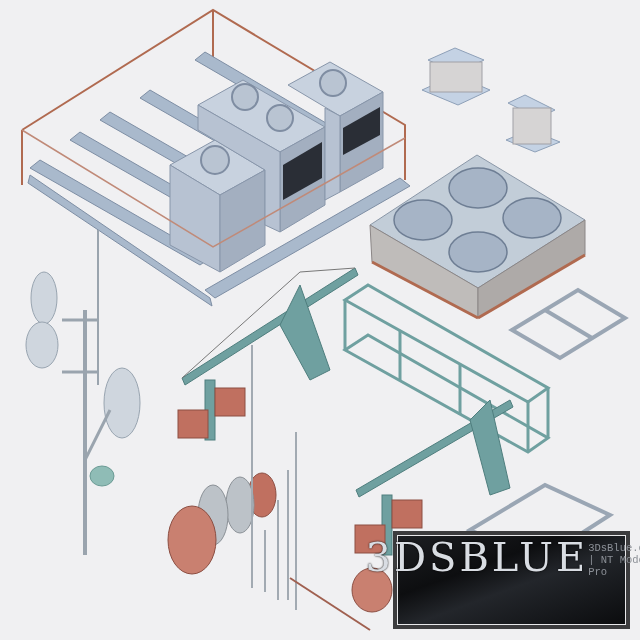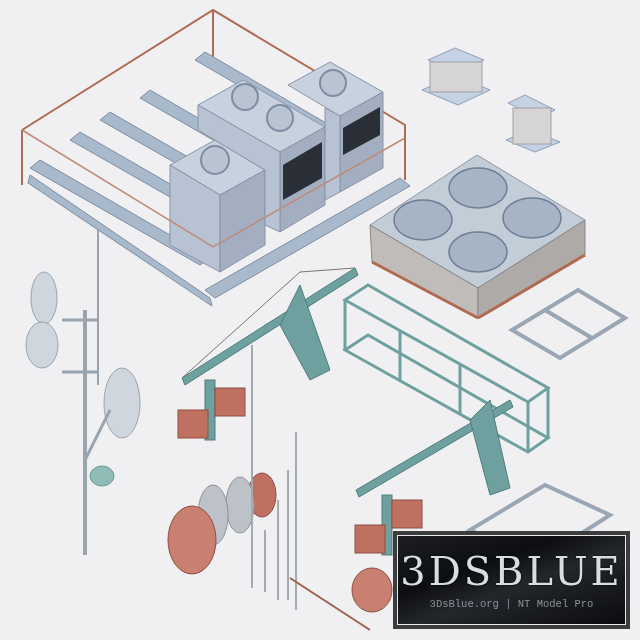--- a/index.html
+++ b/index.html
@@ -1,20 +1,20 @@
 <!DOCTYPE html>
 <html><head>
 <meta charset="utf-8">
 <style>
   html,body{margin:0;padding:0;}
   body{width:640px;height:640px;background:#f0f0f2;overflow:hidden;position:relative;font-family:"DejaVu Sans",sans-serif;}
   #scene{position:absolute;left:0;top:0;width:640px;height:640px;}
   .wm-outer{position:absolute;left:393px;top:531px;width:237px;height:98px;background:#3c3c3e;box-sizing:border-box;padding:4px;}
   .wm-mid{width:100%;height:100%;background:#e8e8ea;box-sizing:border-box;padding:1px;}
-  .wm-inner{width:100%;height:100%;background:linear-gradient(160deg,#1c1e22 0%,#0d0e10 35%,#23262b 55%,#0b0c0e 100%);position:relative;display:flex;flex-direction:column;align-items:center;justify-content:center;}
+  .wm-inner{width:100%;height:100%;background:linear-gradient(160deg,#1c1e22 0%,#0d0e10 35%,#23262b 55%,#0b0c0e 100%);position:relative;display:flex;flex-direction:row;align-items:flex-start;justify-content:center;}
   .wm-title{font-family:"DejaVu Serif",serif;font-size:40px;letter-spacing:3px;color:#d9dde3;font-weight:normal;line-height:42px;text-shadow:0 0 2px #000;}
   .wm-sub{font-family:Liberation Mono, monospace;font-size:10.5px;color:#8c9097;margin-top:6px;}
 </style>
 </head>
 <body>
 
 <svg id="scene" viewBox="0 0 640 640" xmlns="http://www.w3.org/2000/svg">
 
   <g>
 

